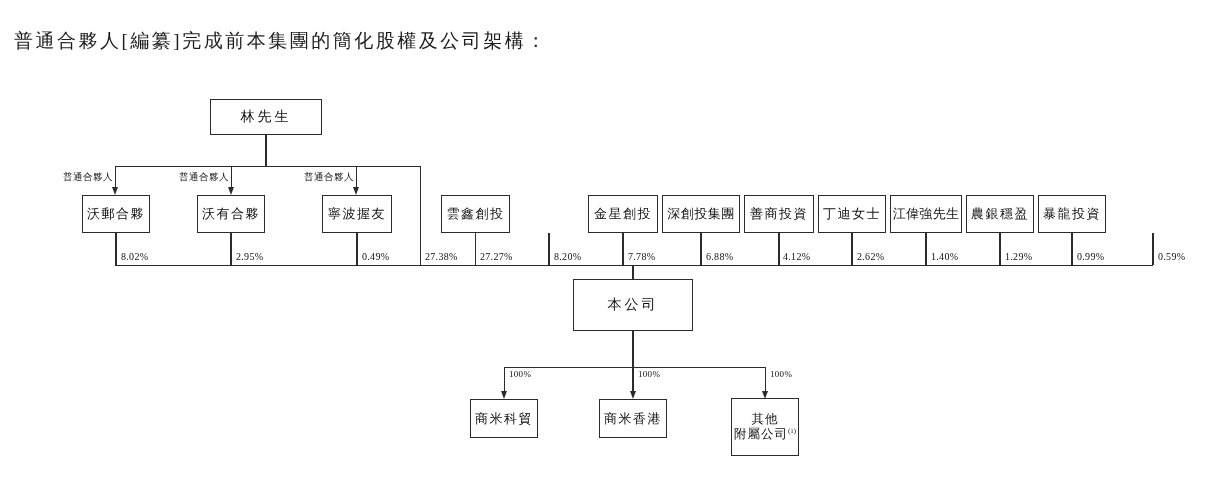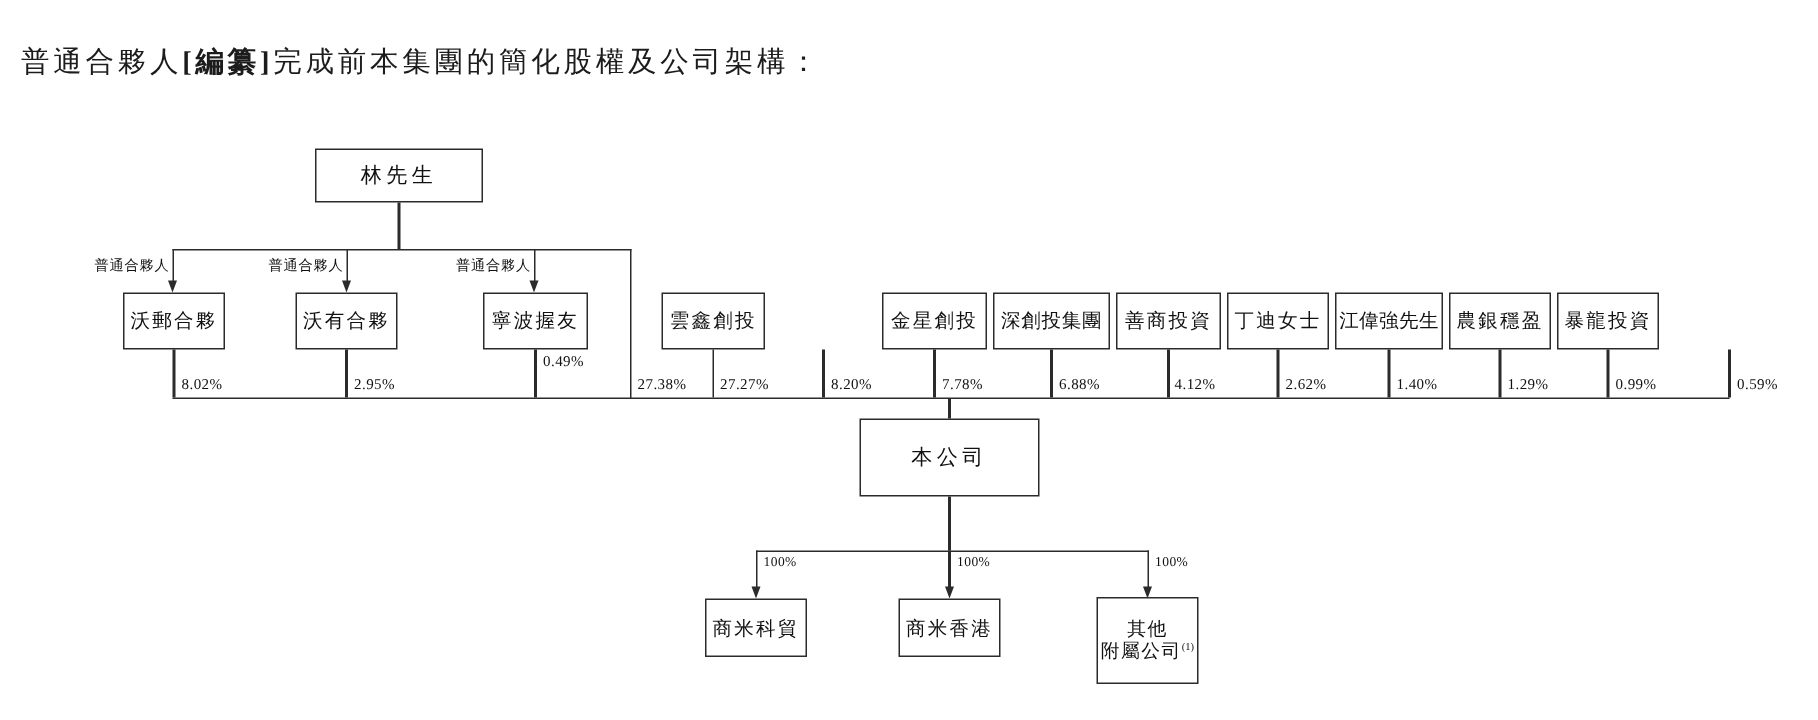--- a/index.html
+++ b/index.html
@@ -1,18 +1,18 @@
 <!DOCTYPE html>
 <html><head>
 <meta charset="utf-8">
 <style>
   html,body{margin:0;padding:0;background:#ffffff;}
   body{width:1212px;height:480px;position:relative;font-family:"Liberation Serif","DejaVu Serif",serif;color:#1a1a1a;overflow:hidden;}
   .title{position:absolute;left:14px;top:28px;font-size:19px;letter-spacing:2.5px;white-space:nowrap;color:#1c1c1c;}
-  .title .redacted{font-weight:bold;}
+  .title .redacted{font-weight:normal;}
   .diagram{position:absolute;left:0;top:0;width:1212px;height:480px;}
   .node{position:absolute;box-sizing:border-box;border:1.5px solid #2b2b2b;background:#fff;display:flex;align-items:center;justify-content:center;text-align:center;font-size:13px;letter-spacing:1.5px;color:#111;}
   .node.root{font-size:14px;letter-spacing:3px;}
   .node.company{font-size:14px;letter-spacing:3px;}
   .node.two-line{flex-direction:column;line-height:1.25;letter-spacing:1px;font-size:12.5px;padding-top:1px;}
   .sup{font-size:7px;vertical-align:super;letter-spacing:0;}
   .hline,.vline{position:absolute;background:#2b2b2b;}
   .hline{height:1.5px;}
   .vline{width:1.5px;}
   .arr{position:absolute;width:0;height:0;border-left:3.5px solid transparent;border-right:3.5px solid transparent;border-top:8px solid #2b2b2b;}
@@ -71,21 +71,21 @@
   <div class="vline" style="left:851.25px;top:233px;height:32px"></div>
   <div class="vline" style="left:925.25px;top:233px;height:32px"></div>
   <div class="vline" style="left:999.25px;top:233px;height:32px"></div>
   <div class="vline" style="left:1071.25px;top:233px;height:32px"></div>
   <div class="vline" style="left:1152.25px;top:233px;height:32px"></div>
 
   <div class="hline" style="left:115.25px;top:264.5px;width:1038px"></div>
 
   <div class="pct" style="left:121px;top:250.5px">8.02%</div>
   <div class="pct" style="left:236px;top:250.5px">2.95%</div>
-  <div class="pct" style="left:362px;top:236px">0.49%</div>
+  <div class="pct" style="left:362px;top:251px">0.49%</div>
   <div class="pct" style="left:425px;top:250.5px">27.38%</div>
   <div class="pct" style="left:480px;top:250.5px">27.27%</div>
   <div class="pct" style="left:554px;top:250.5px">8.20%</div>
   <div class="pct" style="left:628px;top:250.5px">7.78%</div>
   <div class="pct" style="left:706px;top:250.5px">6.88%</div>
   <div class="pct" style="left:783px;top:250.5px">4.12%</div>
   <div class="pct" style="left:857px;top:250.5px">2.62%</div>
   <div class="pct" style="left:931px;top:250.5px">1.40%</div>
   <div class="pct" style="left:1005px;top:250.5px">1.29%</div>
   <div class="pct" style="left:1077px;top:250.5px">0.99%</div>

